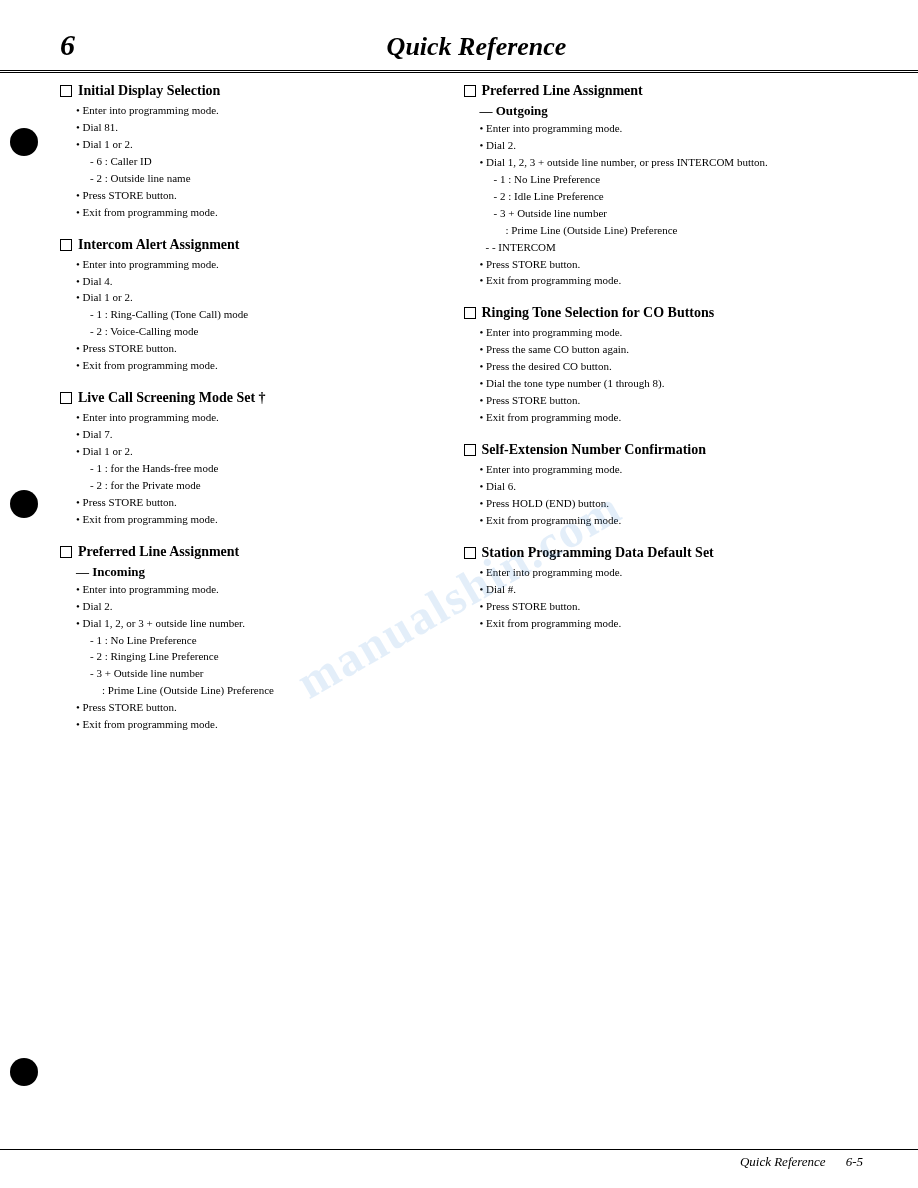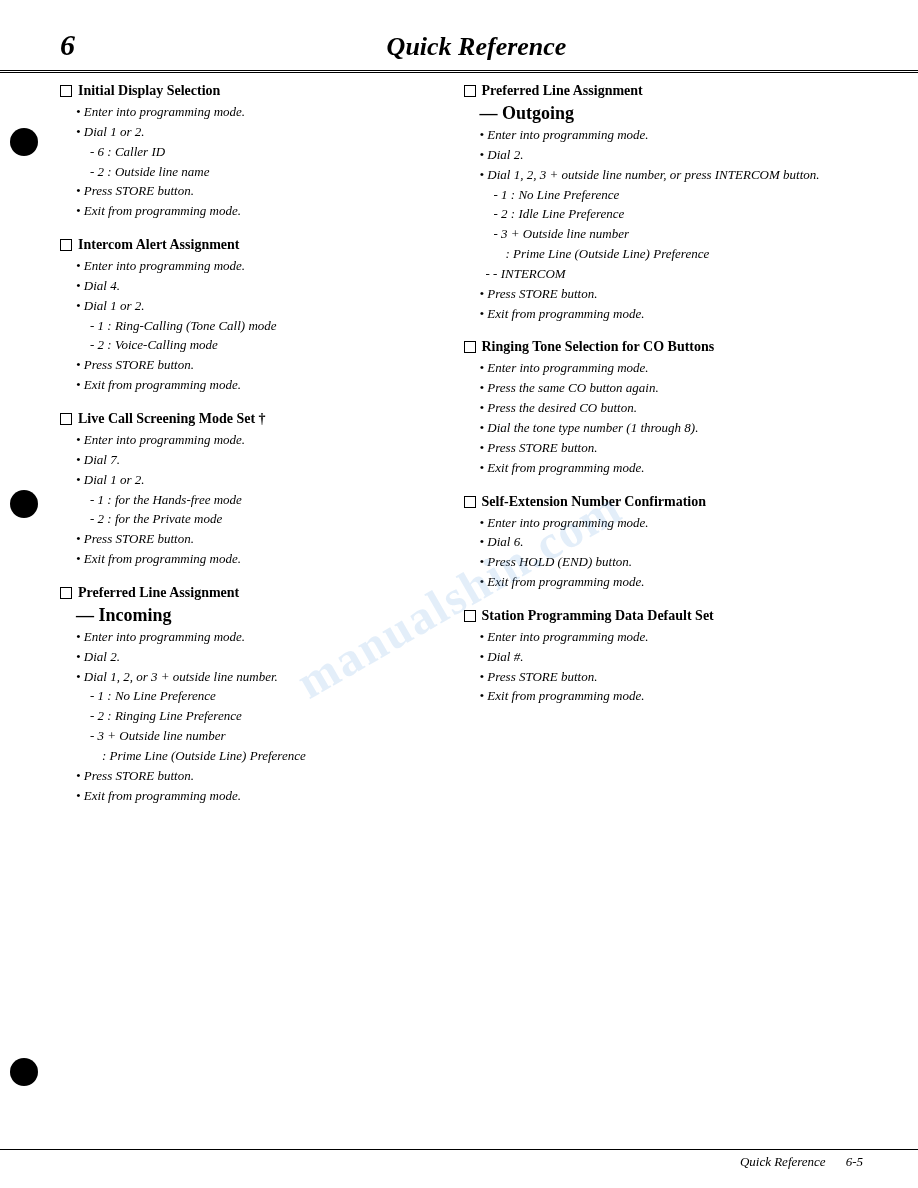--- a/index.html
+++ b/index.html
@@ -77,33 +77,32 @@
       display: inline-block;
       width: 12px;
       height: 12px;
       border: 1.5px solid #000;
       margin-right: 6px;
       margin-top: 2px;
       flex-shrink: 0;
     }
     .sub-title {
       font-weight: bold;
-      font-size: 18px;
+      font-size: 13px;
       margin-left: 16px;
       margin-bottom: 2px;
     }
     .items {
       list-style: none;
       margin-left: 16px;
     }
     .items li {
       margin-bottom: 1px;
       line-height: 1.45;
-      font-size: 13px;
-      font-style: italic;
+      font-size: 11px;
     }
     .items li::before {
       content: "• ";
     }
     .items li.sub-item {
       margin-left: 14px;
     }
     .items li.sub-item::before {
       content: "- ";
     }
@@ -162,20 +161,21 @@
 
     <div class="col">
 
       <div class="section">
         <div class="section-title">
           <span class="checkbox-icon"></span>
           <span>Initial Display Selection</span>
         </div>
         <ul class="items">
           <li>Enter into programming mode.</li>
+          <li>Dial 81.</li>
           <li>Dial 1 or 2.</li>
           <li class="sub-item">6 : Caller ID</li>
           <li class="sub-item">2 : Outside line name</li>
           <li>Press STORE button.</li>
           <li>Exit from programming mode.</li>
         </ul>
       </div>
 
       <div class="section">
         <div class="section-title">

